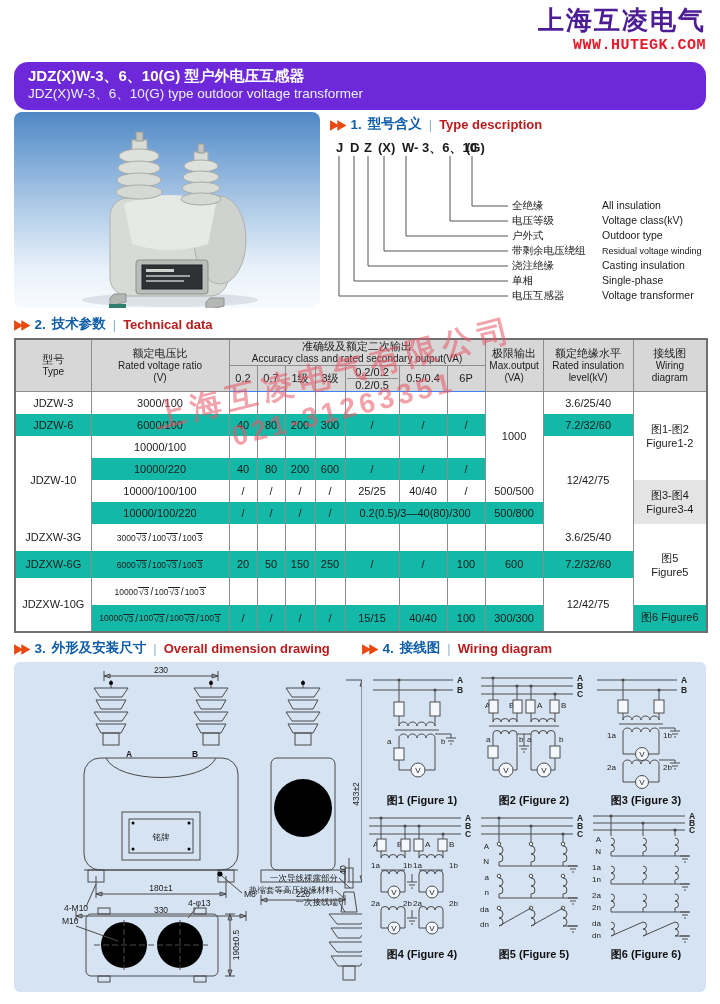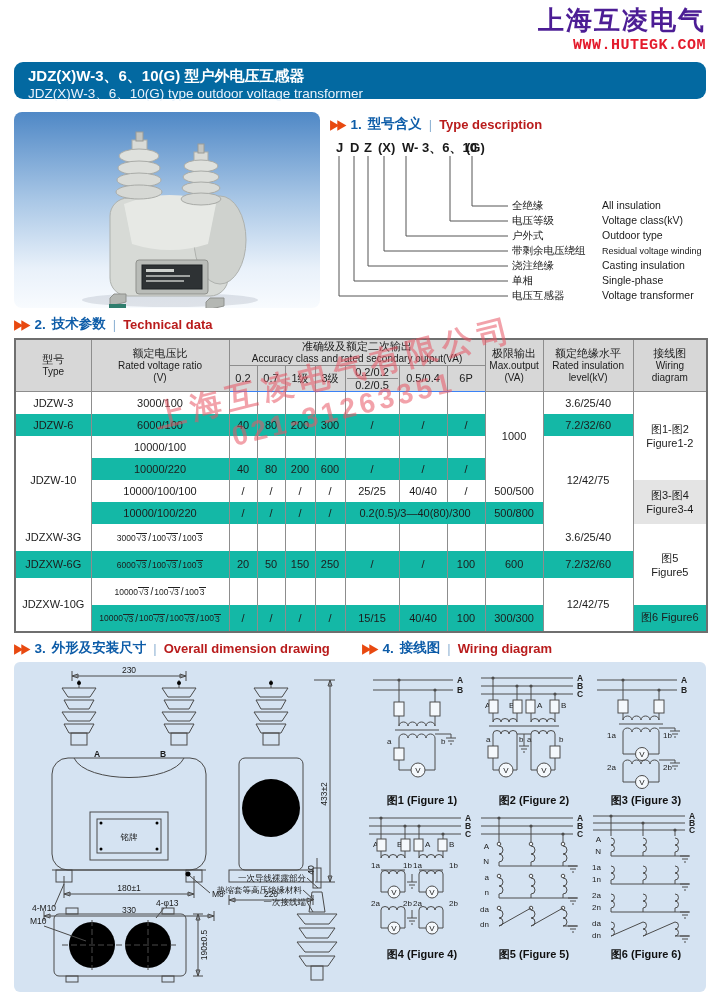--- a/index.html
+++ b/index.html
@@ -4,22 +4,22 @@
 <style>
   html,body{margin:0;padding:0;background:#fff;}
   .page{position:relative;width:720px;height:1004px;background:#fff;overflow:hidden;
         font-family:"Liberation Sans","DejaVu Sans",sans-serif;color:#222;}
 
   
   .brand{position:absolute;top:6px;right:14px;text-align:right;}
   .brand .logo{font-size:26px;font-weight:bold;color:#4c1d95;letter-spacing:2px;line-height:1.1;}
   .brand .site{font-size:15px;font-weight:bold;color:#e31b2c;letter-spacing:.5px;margin-top:2px;font-family:Liberation Mono, monospace;}
 
-  .title-bar{position:absolute;top:62px;left:14px;width:692px;height:37px;background:#0369a1;
-             border-radius:9px;box-sizing:border-box;padding:4px 14px;}
+  .title-bar{position:absolute;top:62px;left:14px;width:692px;height:48px;background:#6d28d9;
+             border-radius:14px;box-sizing:border-box;padding:4px 14px;}
   .title-bar .t1{color:#fff;font-weight:bold;font-size:15px;line-height:19px;}
   .title-bar .t2{color:#eaf2fb;font-size:13.5px;line-height:17px;}
 
   
   .sec-head{position:absolute;height:20px;display:flex;align-items:center;gap:6px;white-space:nowrap;}
   .sec-head .chev{color:#e84910;font-size:12px;letter-spacing:-2px;transform:scaleY(1.15);}
   .sec-head .no,.sec-head .zh{color:#0d5ca8;font-weight:bold;font-size:13.5px;}
   .sec-head .sep{color:#8fb3d4;font-size:13px;margin:0 1px;}
   .sec-head .en{color:#b91c1c;font-weight:600;font-size:13px;}
 
@@ -45,21 +45,21 @@
   .fr .fd{border-top:1px solid #222;padding:0 1px;}
   .fsl{margin:0 1px;font-size:10px;vertical-align:middle;}
 
   .watermark{position:absolute;top:398px;left:150px;transform:rotate(-14deg);transform-origin:left top;
              color:rgba(232,85,100,0.55);font-weight:bold;pointer-events:none;text-align:center;z-index:5;}
   .watermark .w1{font-size:31px;letter-spacing:6px;}
   .watermark .w2{font-size:28px;letter-spacing:4px;}
 
   
   .panel{position:absolute;background:#d5e3f2;border-radius:6px;}
-  .dim-panel{top:662px;left:14px;width:361px;height:330px;}
+  .dim-panel{top:662px;left:14px;width:361px;height:330px;padding-left:32px;}
   .wire-panel{top:662px;left:362px;width:344px;height:330px;box-sizing:border-box;padding:6px 4px 0 4px;}
   .wire-grid{display:grid;grid-template-columns:1fr 1fr 1fr;}
   .figcell{display:flex;flex-direction:column;align-items:center;}
   .figcap{font-size:11px;font-weight:bold;color:#111;margin-top:1px;white-space:nowrap;}
   svg text{font-family:"Liberation Sans","DejaVu Sans",sans-serif;}
   .sch line,.sch path{stroke:#4c4c4c;stroke-width:1;fill:none;}
   .sch rect{stroke:#4c4c4c;stroke-width:1;fill:#f4f8fc;}
   .sch .dot{fill:#4c4c4c;stroke:none;}
   .sch .oc{fill:#f4f8fc;stroke:#4c4c4c;}
   .sch text{fill:#222;font-size:8px;}

